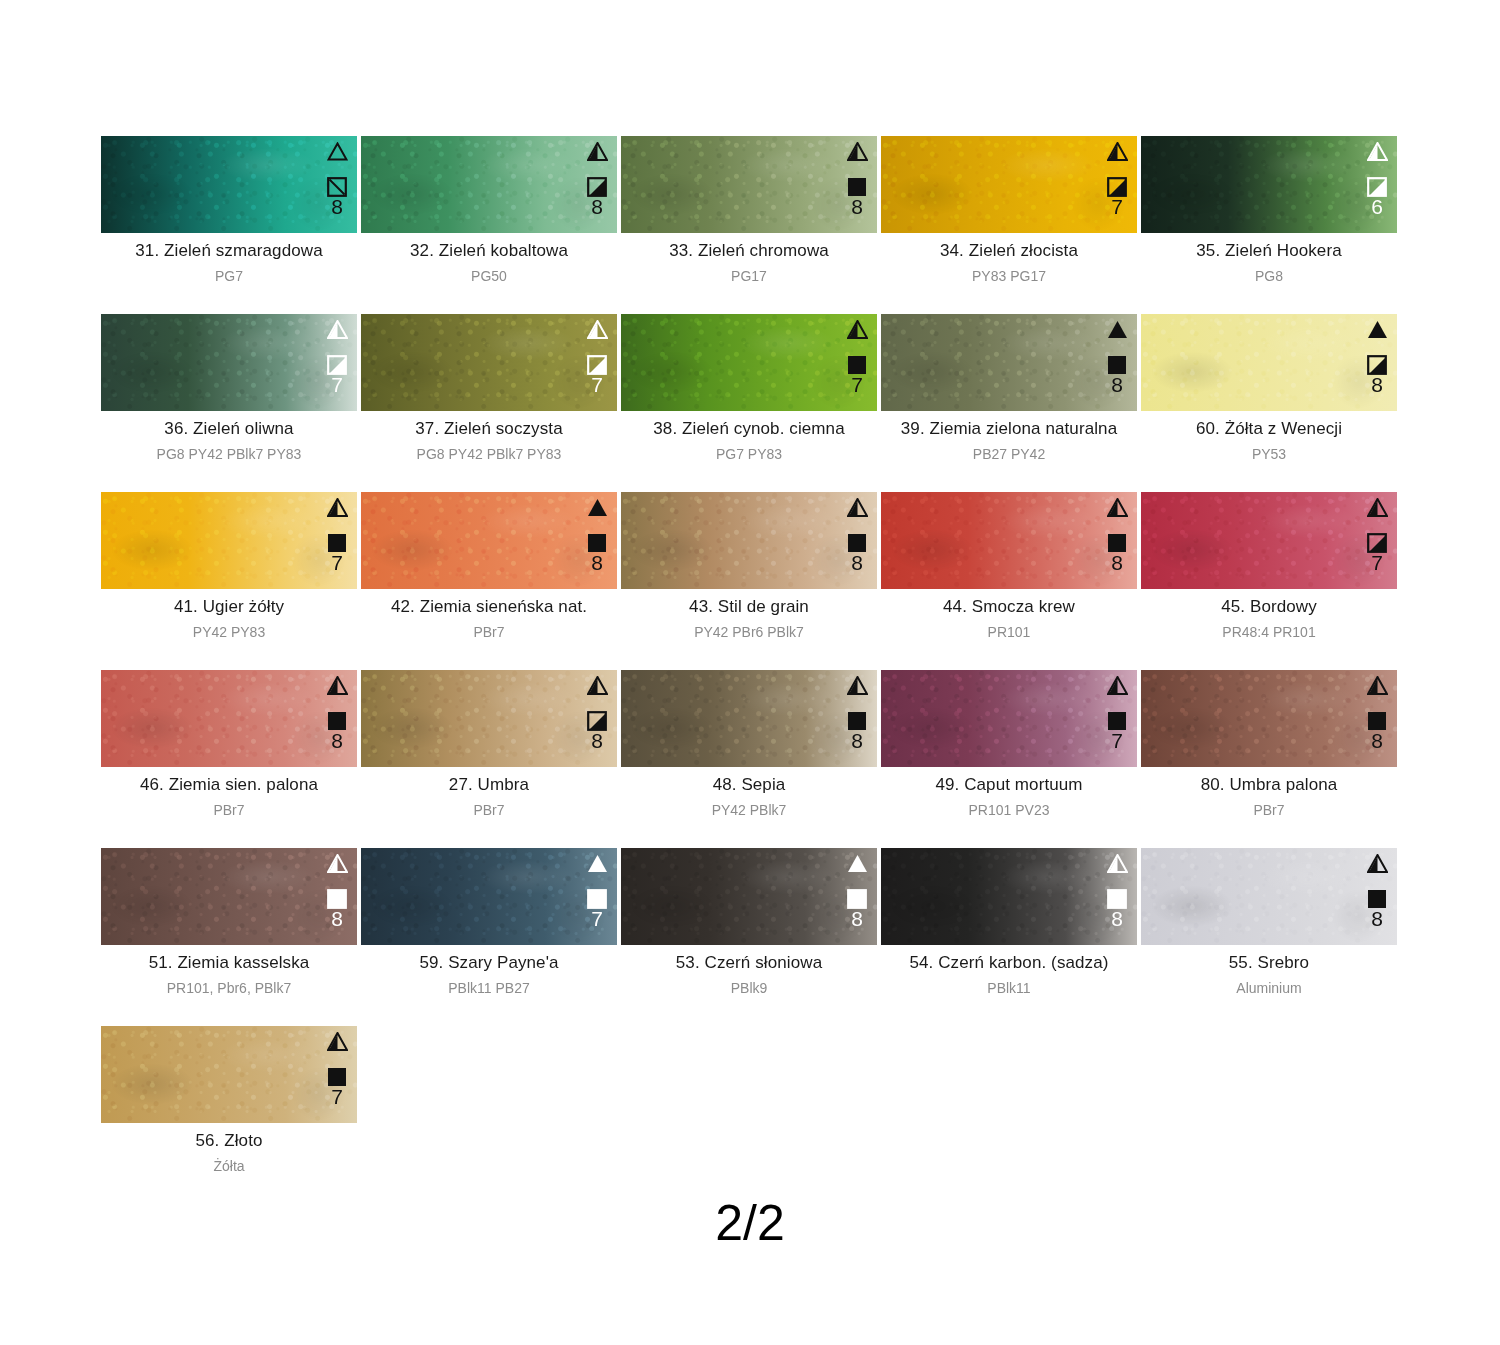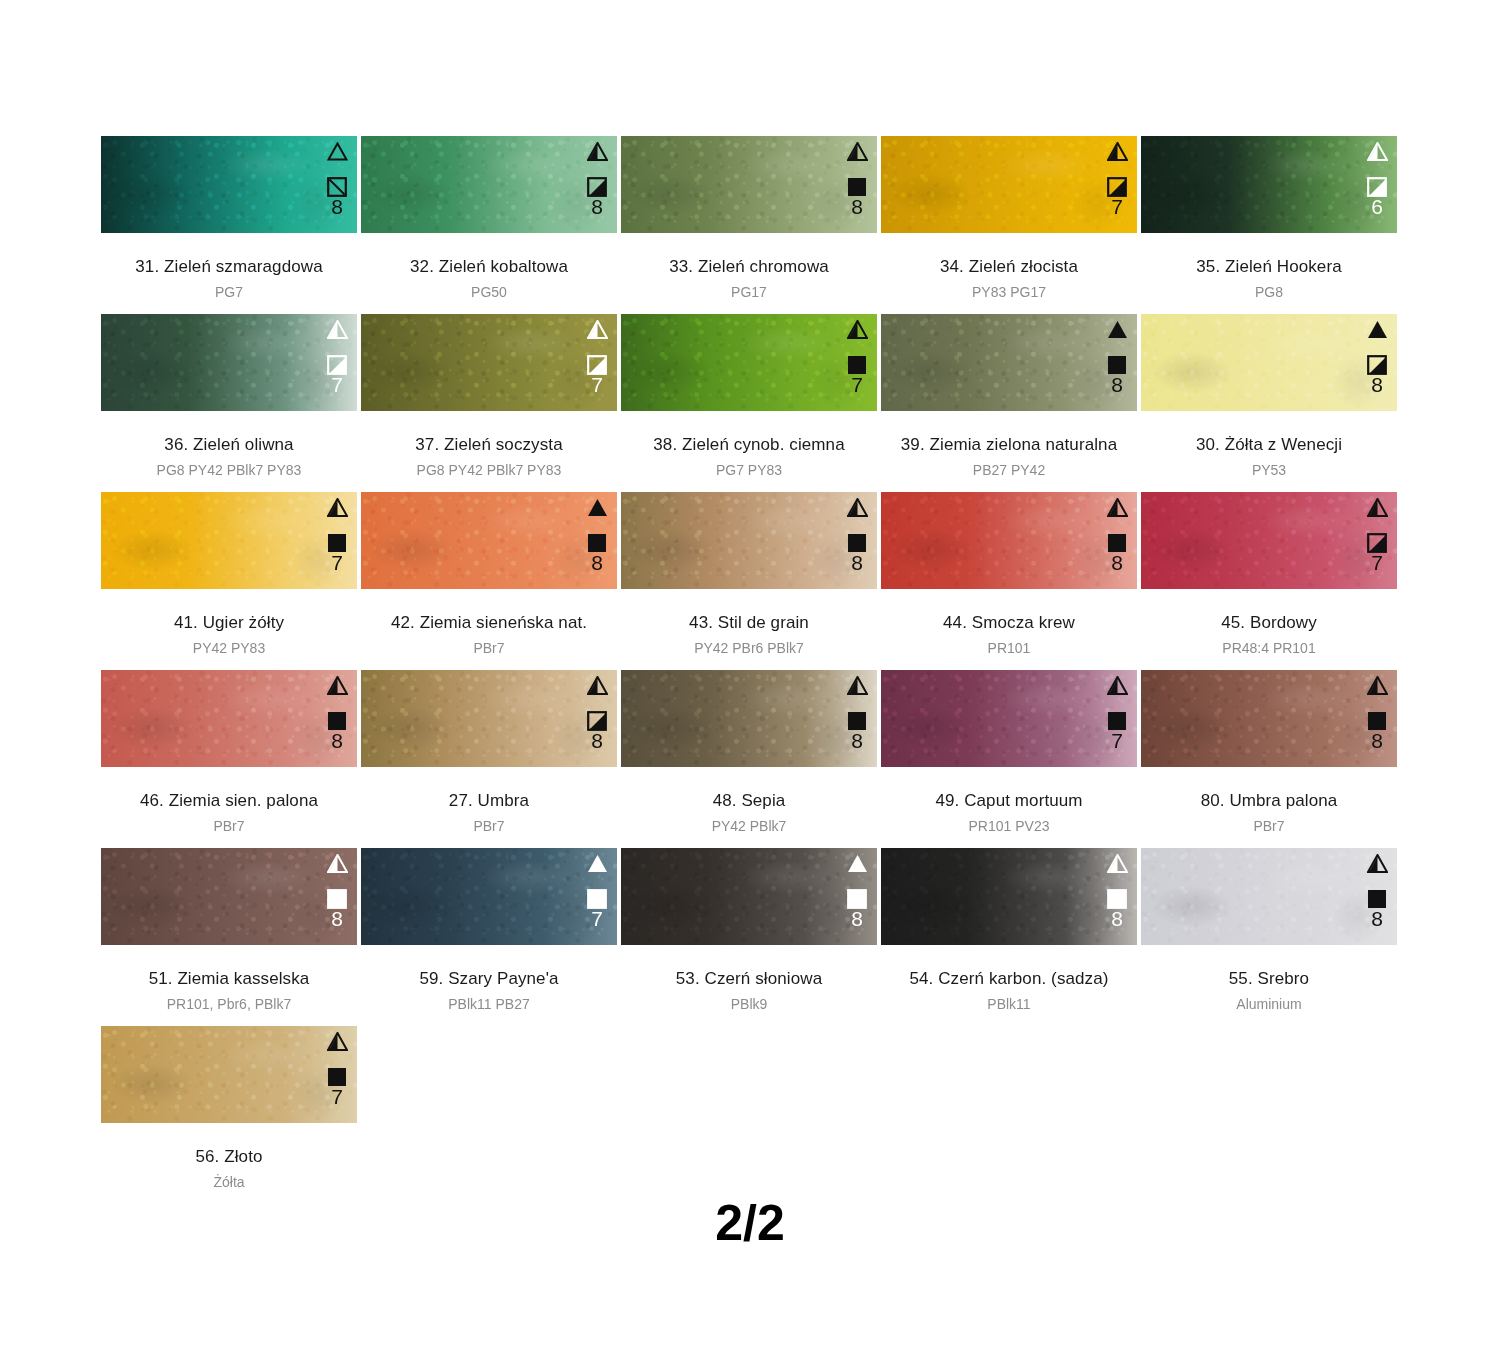--- a/index.html
+++ b/index.html
@@ -110,21 +110,21 @@
     font-size: 21px;
     line-height: 20px;
     font-weight: 400;
     margin-top: 0px;
     font-family: "Liberation Sans", sans-serif;
   }
 
   .swatch-label {
     text-align: center;
     width: 256px;
-    margin-top: 24px;
+    margin-top: 8px;
     font-size: 17px;
     color: #1b1b1b;
     font-weight: 400;
     line-height: 20px;
     letter-spacing: 0.1px;
   }
 
   .swatch-pigment {
     text-align: center;
     width: 256px;
@@ -135,21 +135,21 @@
     line-height: 16px;
   }
 
   .page-number {
     position: absolute;
     left: 0;
     right: 0;
     top: 1194px;
     text-align: center;
     font-size: 50px;
-    font-weight: bold;
+    font-weight: normal;
     color: #000000;
     letter-spacing: 0px;
     font-family: "Liberation Sans", sans-serif;
   }
 </style>
 </head>
 <body>
 
 <div id="chart-page">
   <div class="swatch-grid" id="swatch-grid">
@@ -377,21 +377,21 @@
             </span>
             <span>
               <svg class="icon-sq" width="20" height="20" viewBox="0 0 20 20">
                 <rect x="1.2" y="1.2" width="17.6" height="17.6" fill="none" stroke="#111111" stroke-width="2.2"></rect>
                 <polygon points="18,3 18,18 3,18" fill="#111111"></polygon>
               </svg>
             </span>
             <span class="lf-number" style="color:#111111">8</span>
           </div>
         </div>
-        <div class="swatch-label">30. Żółta z Wenecji</div>
+        <div class="swatch-label">60. Żółta z Wenecji</div>
         <div class="swatch-pigment">PY53</div>
       </div>
       <div class="swatch-cell">
         <div class="swatch-patch">
           <div class="patch-paint" style="background:linear-gradient(90deg, #eead08 0%, #f0b414 34%, #f2cf6a 72%, #f4dfa2 100%)"></div>
           <div class="patch-mottle"></div>
           <div class="patch-texture"></div>
           <div class="patch-icons">
             <span>
               <svg class="icon-tri" width="21" height="19" viewBox="0 0 21 19">

